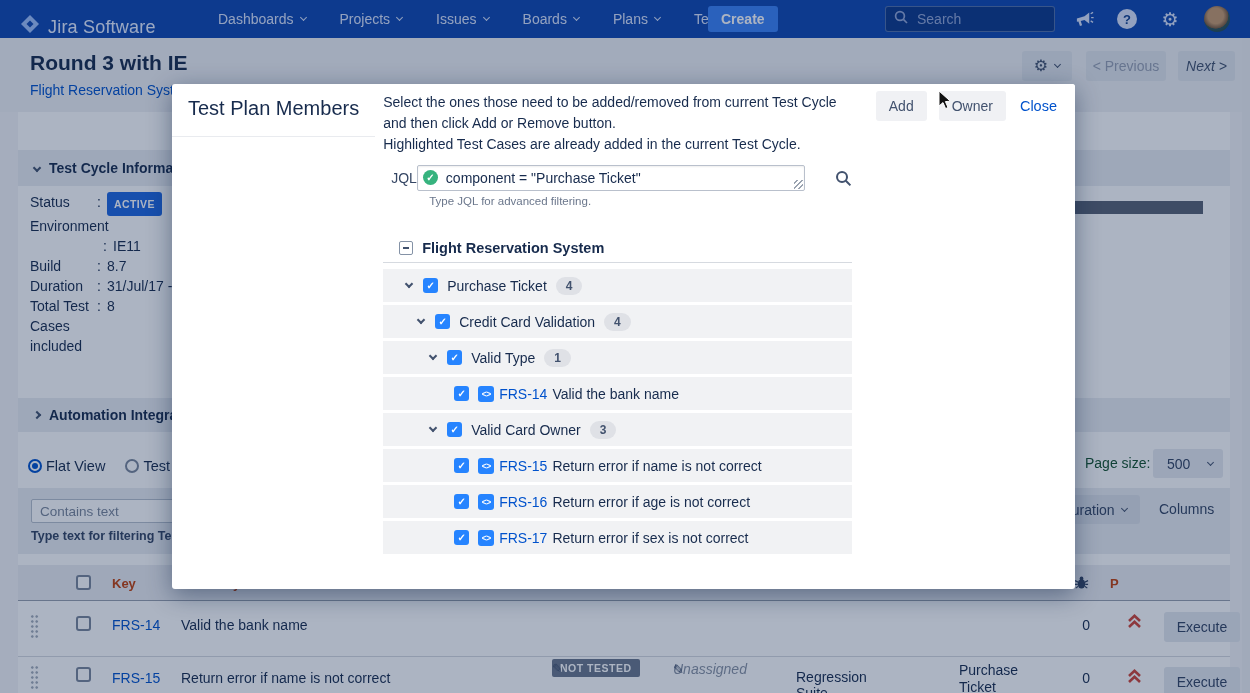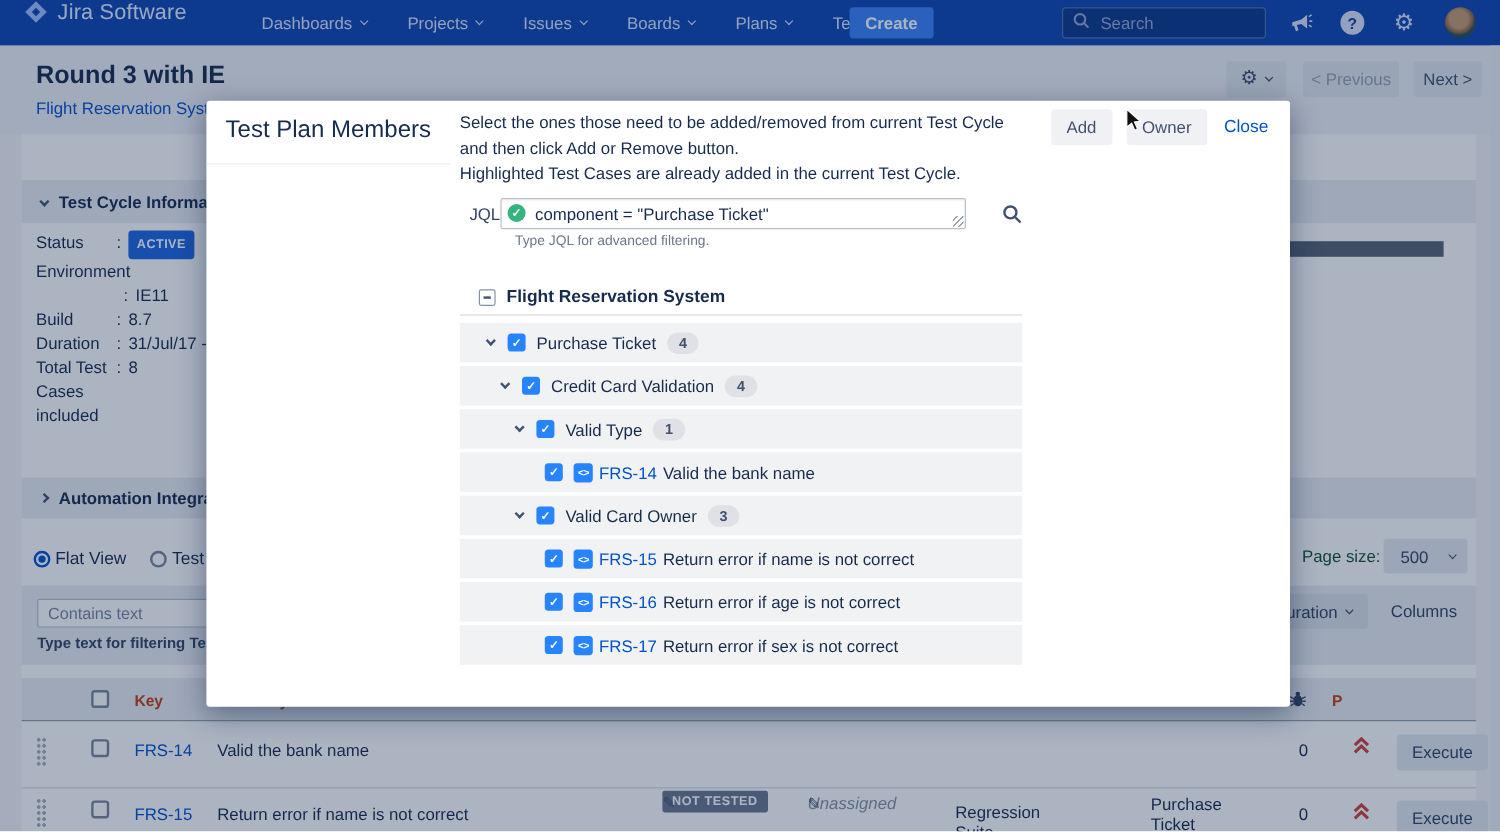--- a/index.html
+++ b/index.html
@@ -2,21 +2,21 @@
 <html><head>
 <meta charset="utf-8">
 <style>
   html,body{margin:0;padding:0;}
   .stage{position:relative;width:1250px;height:693px;overflow:hidden;background:#f4f5f7;
          font-family:"Liberation Sans",sans-serif;color:#172B4D;}
   .stage *{box-sizing:border-box;}
 
   
   .nav{position:absolute;left:0;top:0;width:1250px;height:38px;background:#0f47b0;z-index:1;}
-  .brand{position:absolute;left:20px;top:0;height:38px;display:flex;align-items:flex-start;gap:8px;}
+  .brand{position:absolute;left:20px;top:0;height:38px;display:flex;align-items:flex-end;gap:8px;}
   .brand-text{color:#e5edff;font-size:18px;font-weight:500;letter-spacing:.2px;}
   #nav-menus{position:absolute;left:218px;top:0;height:38px;display:flex;align-items:center;gap:34px;}
   .nav-item{display:flex;align-items:center;gap:7px;color:#d9e3fb;font-size:14px;cursor:pointer;}
   .chev{display:inline-block;width:6px;height:6px;border-right:2px solid currentColor;border-bottom:2px solid currentColor;transform:rotate(45deg);margin-top:-3px;}
   .chev.sm{width:5px;height:5px;border-width:1.5px;}
   .create-btn{position:absolute;left:708px;top:6px;height:26px;padding:0 13px;background:#3b82f6;color:#fff;
               border:none;border-radius:3px;font-size:14px;font-weight:bold;font-family:inherit;}
   .nav-search{position:absolute;left:885px;top:6px;width:170px;height:26px;background:rgba(0,0,0,.22);
               border:1px solid rgba(255,255,255,.28);border-radius:3px;display:flex;align-items:center;padding:0 8px;gap:7px;}
   .nav-search input{flex:1;background:transparent;border:none;outline:none;color:#dfe8fb;font-size:14px;font-family:inherit;width:110px;}
@@ -29,21 +29,21 @@
           background:radial-gradient(circle at 45% 38%,#c79a6d 0 36%,#7a5a3d 58%,#2c5356 60%,#1d3f4a 100%);}
 
   
   .pg-header{position:absolute;left:0;top:38px;width:1250px;height:74px;background:#f0f1f4;z-index:1;}
   .pg-title{position:absolute;left:30px;top:13px;font-size:21px;font-weight:bold;color:#172B4D;}
   .breadcrumb{position:absolute;left:30px;top:44px;font-size:14px;color:#0052CC;}
   .hdr-btn{position:absolute;top:13px;height:30px;background:#e3e7ed;border:none;border-radius:3px;
            font-size:14px;color:#42526E;font-family:inherit;display:flex;align-items:center;justify-content:center;gap:7px;}
   .hdr-gear{left:1022px;width:50px;}
   .hdr-prev{left:1086px;width:80px;color:#97A0B3;}
-  .hdr-next{left:1178px;width:57px;}
+  .hdr-next{left:1178px;width:57px;font-style:italic;}
 
   
   .canvas{position:absolute;left:18px;top:112px;width:1212px;height:581px;background:#fff;z-index:1;}
   .scroll-strip{position:absolute;left:1242px;top:38px;width:8px;height:655px;background:#eef0f3;z-index:1;}
 
   .section-bar{position:absolute;left:18px;width:1212px;height:36px;background:#EAEDF1;z-index:2;
                display:flex;align-items:center;font-size:14px;font-weight:bold;color:#172B4D;}
   .sec1{top:150px;} .sec2{top:398px;height:34px;}
   .section-bar .chev{color:#42526E;margin:0 9px 0 16px;}
   .chev.right{transform:rotate(-45deg);margin-top:0;}

